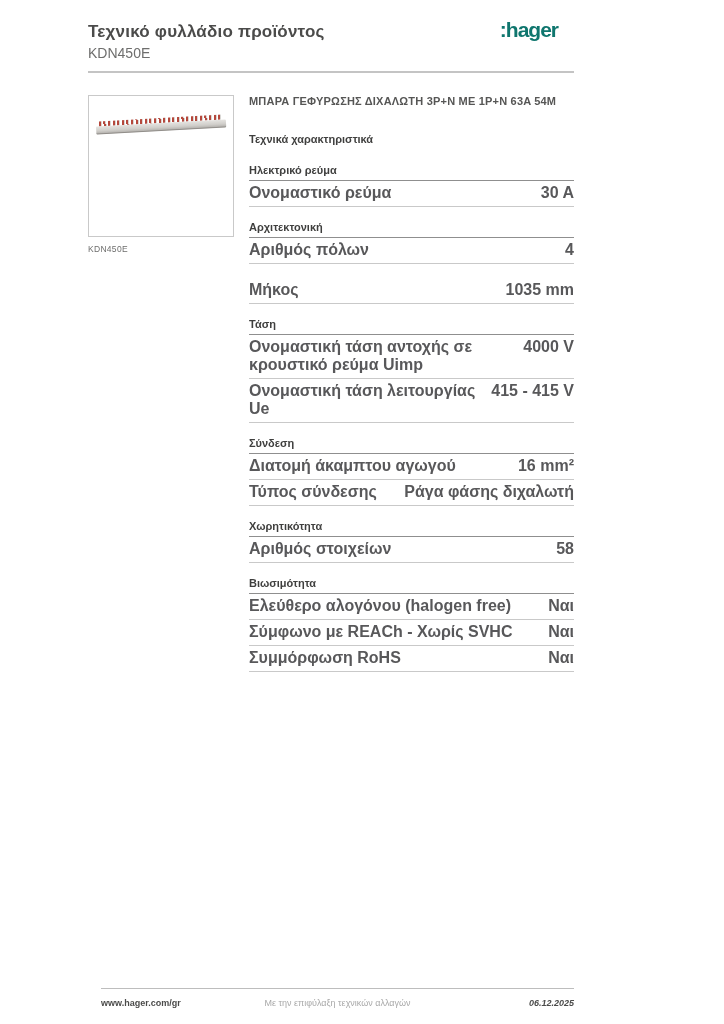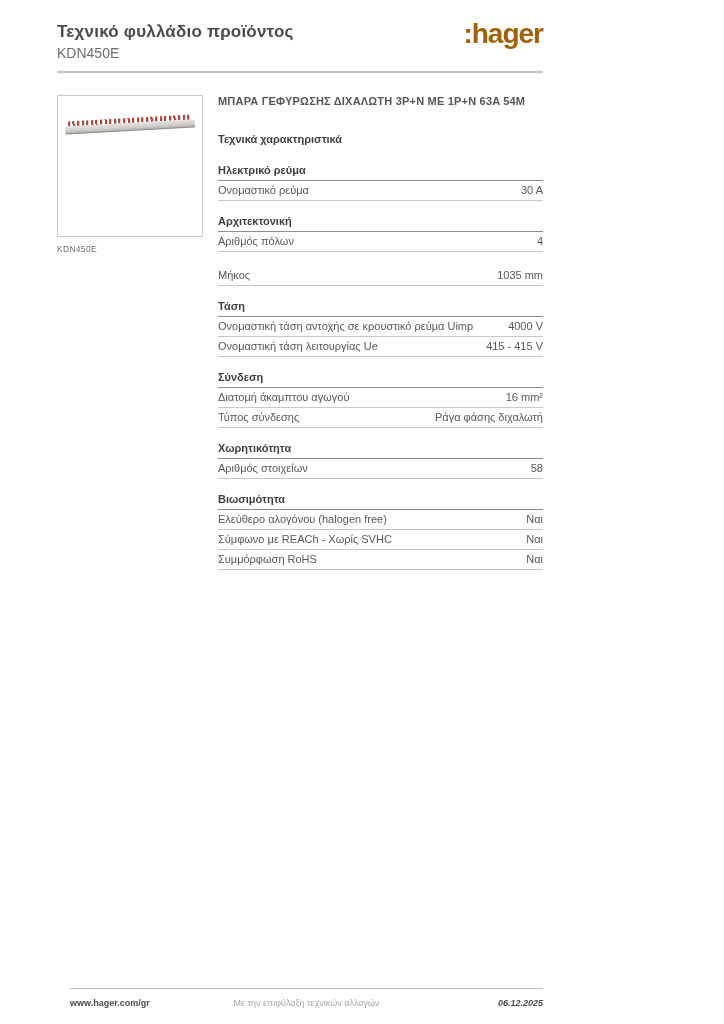--- a/index.html
+++ b/index.html
@@ -1,24 +1,24 @@
 <!DOCTYPE html>
 <html><head>
 <meta charset="utf-8">
 <style>
   * { margin:0; padding:0; box-sizing:border-box; }
   html,body { background:#ffffff; }
   body { width:724px; height:1024px; font-family:"Liberation Sans", sans-serif; position:relative; }
-  .page { position:relative; width:600px; height:1024px; padding:0 57px; overflow:hidden; }
+  .page { position:relative; width:600px; height:1024px; padding:0 57px; overflow:hidden;margin-left:31px; }
 
   
   .doc-header { padding-top:22px; position:relative; }
   .doc-title { font-size:17px; font-weight:bold; color:#4b4b4a; letter-spacing:0.2px; }
   .doc-code  { font-size:14px; color:#6e6e6d; margin-top:3px; }
-  .logo { position:absolute; right:0; top:18px; font-size:28px; font-weight:bold; color:#a16207; letter-spacing:-1px; }
+  .logo { position:absolute; right:16px; top:18px; font-size:21px; font-weight:bold; color:#0f766e; letter-spacing:-1px; }
   .header-rule { margin-top:10px; border-top:2px solid #c4c4c4; }
 
   
   .main { display:flex; margin-top:22px; }
   .left-col { width:146px; flex:0 0 146px; }
   .image-frame { width:146px; height:142px; border:1px solid #c9c9c9; background:#ffffff; position:relative; overflow:hidden; }
   .busbar { position:absolute; left:7px; right:7px; top:22px; transform:rotate(-3.2deg); }
   .busbar-teeth { height:5px; margin:0 3px;
     background: repeating-linear-gradient(90deg, #b5483c 0px, #b5483c 2px, #d9d7d4 2px, #d9d7d4 3px, rgba(0,0,0,0) 3px, rgba(0,0,0,0) 4.6px); }
   .busbar-body { height:8px; border-radius:1px;
@@ -26,21 +26,21 @@
     box-shadow: inset 0 -1px 0 #908d89; }
   .image-caption { margin-top:7px; font-size:8.5px; color:#6e6e6d; letter-spacing:0.3px; }
 
   .right-col { flex:1; margin-left:15px; color:#58585a; }
   .product-name { font-size:11px; font-weight:bold; color:#565655; letter-spacing:0.2px; }
   .specs-heading { font-size:11px; font-weight:bold; color:#3f3f3e; margin-top:26px; margin-bottom:19px; }
 
   .section { margin-bottom:14px; }
   .section-title { font-size:11px; font-weight:bold; color:#3f3f3e; padding-bottom:4px; border-bottom:1px solid #8f8f8f; }
   .row { display:flex; justify-content:space-between; align-items:baseline;
-         font-size:11px; color:#58585a; padding:3px 0 4px 0; border-bottom:1px solid #c9c9c9; }
+         font-size:16px; color:#58585a; padding:3px 0 4px 0; border-bottom:1px solid #c9c9c9;font-weight:bold; }
   .row .label { text-align:left; }
   .row .value { text-align:right; white-space:nowrap; padding-left:10px; }
 
   
   .footer { position:absolute; left:70px; right:57px; top:988px;
             border-top:1px solid #bdbdbd; padding-top:9px;
             display:flex; font-size:9px; }
   .footer .f-left   { flex:1; text-align:left;  font-weight:bold; color:#4b4b4a; text-decoration:none; }
   .footer .f-center { flex:2; text-align:center; color:#a9a9a9; }
   .footer .f-right  { flex:1; text-align:right; font-weight:bold; color:#4b4b4a;font-style:italic; }

